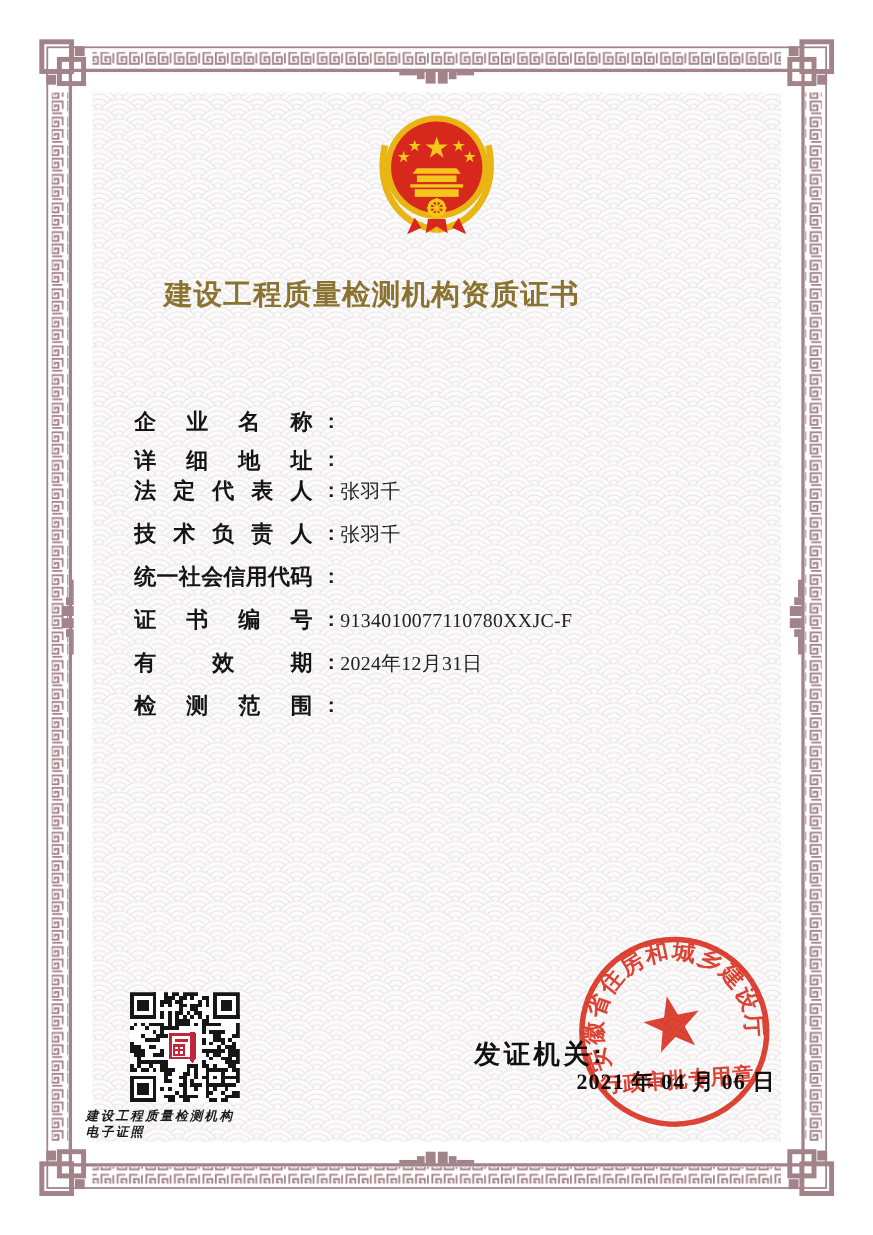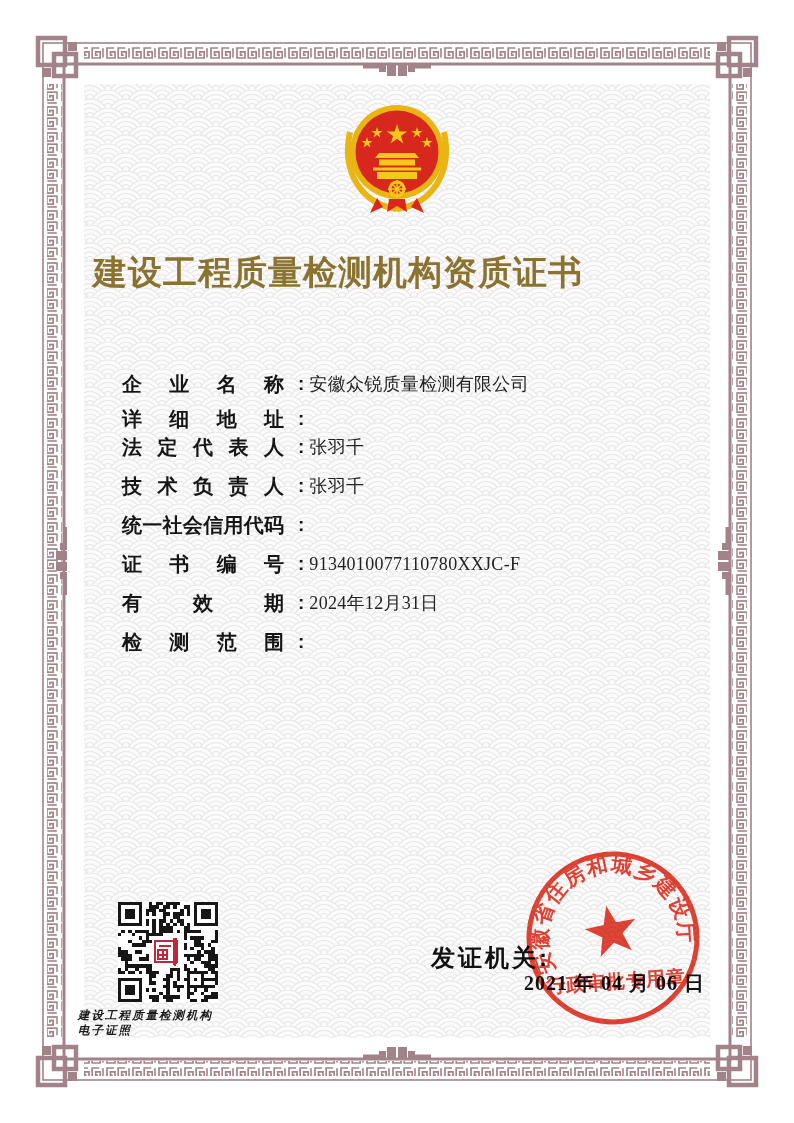--- a/index.html
+++ b/index.html
@@ -3,21 +3,21 @@
 <meta charset="utf-8">
 <style>
   html,body{margin:0;padding:0;background:#ffffff;}
   .page{position:relative;width:794px;height:1123px;background:#ffffff;overflow:hidden;
         font-family:"Liberation Sans","DejaVu Sans",sans-serif;color:#1c1c1c;}
   .frame{position:absolute;left:0;top:0;z-index:0;}
   .layer{position:absolute;z-index:1;}
   
   .emblem{left:336px;top:102px;width:122px;height:114px;}
   
-  .title{left:0;top:250px;width:676px;text-align:center;font-size:34px;font-weight:bold;
+  .title{left:0;top:250px;width:676px;text-align:center;font-size:26px;font-weight:bold;
          color:#8a7331;letter-spacing:1px;}
   
   .fields{left:122px;top:372px;width:590px;}
   .frow{display:flex;align-items:flex-start;margin-bottom:15px;}
   .frow.r1{margin-bottom:11px;}
   .frow.tight{margin-bottom:4px;align-items:center;}
   .flabel{width:162px;flex-shrink:0;display:flex;justify-content:space-between;
           font-weight:bold;font-size:20px;line-height:24px;color:#151515;}
   .fcolon{font-weight:bold;font-size:19px;line-height:24px;margin:0 5px 0 14px;color:#151515;}
   .fvalue{font-family:"Liberation Serif","DejaVu Serif",serif;font-size:18px;line-height:23px;
@@ -144,21 +144,20 @@
 
   <div class="layer fields">
     <div class="frow r1">
       <div class="flabel jlabel">
           <span>企</span>
           <span>业</span>
           <span>名</span>
           <span>称</span>
         </div>
       <div class="fcolon">:</div>
-      <div class="fvalue">安徽众锐质量检测有限公司</div>
     </div>
     <div class="frow tight">
       <div class="flabel jlabel">
           <span>详</span>
           <span>细</span>
           <span>地</span>
           <span>址</span>
         </div>
       <div class="fcolon">:</div>
     </div>

